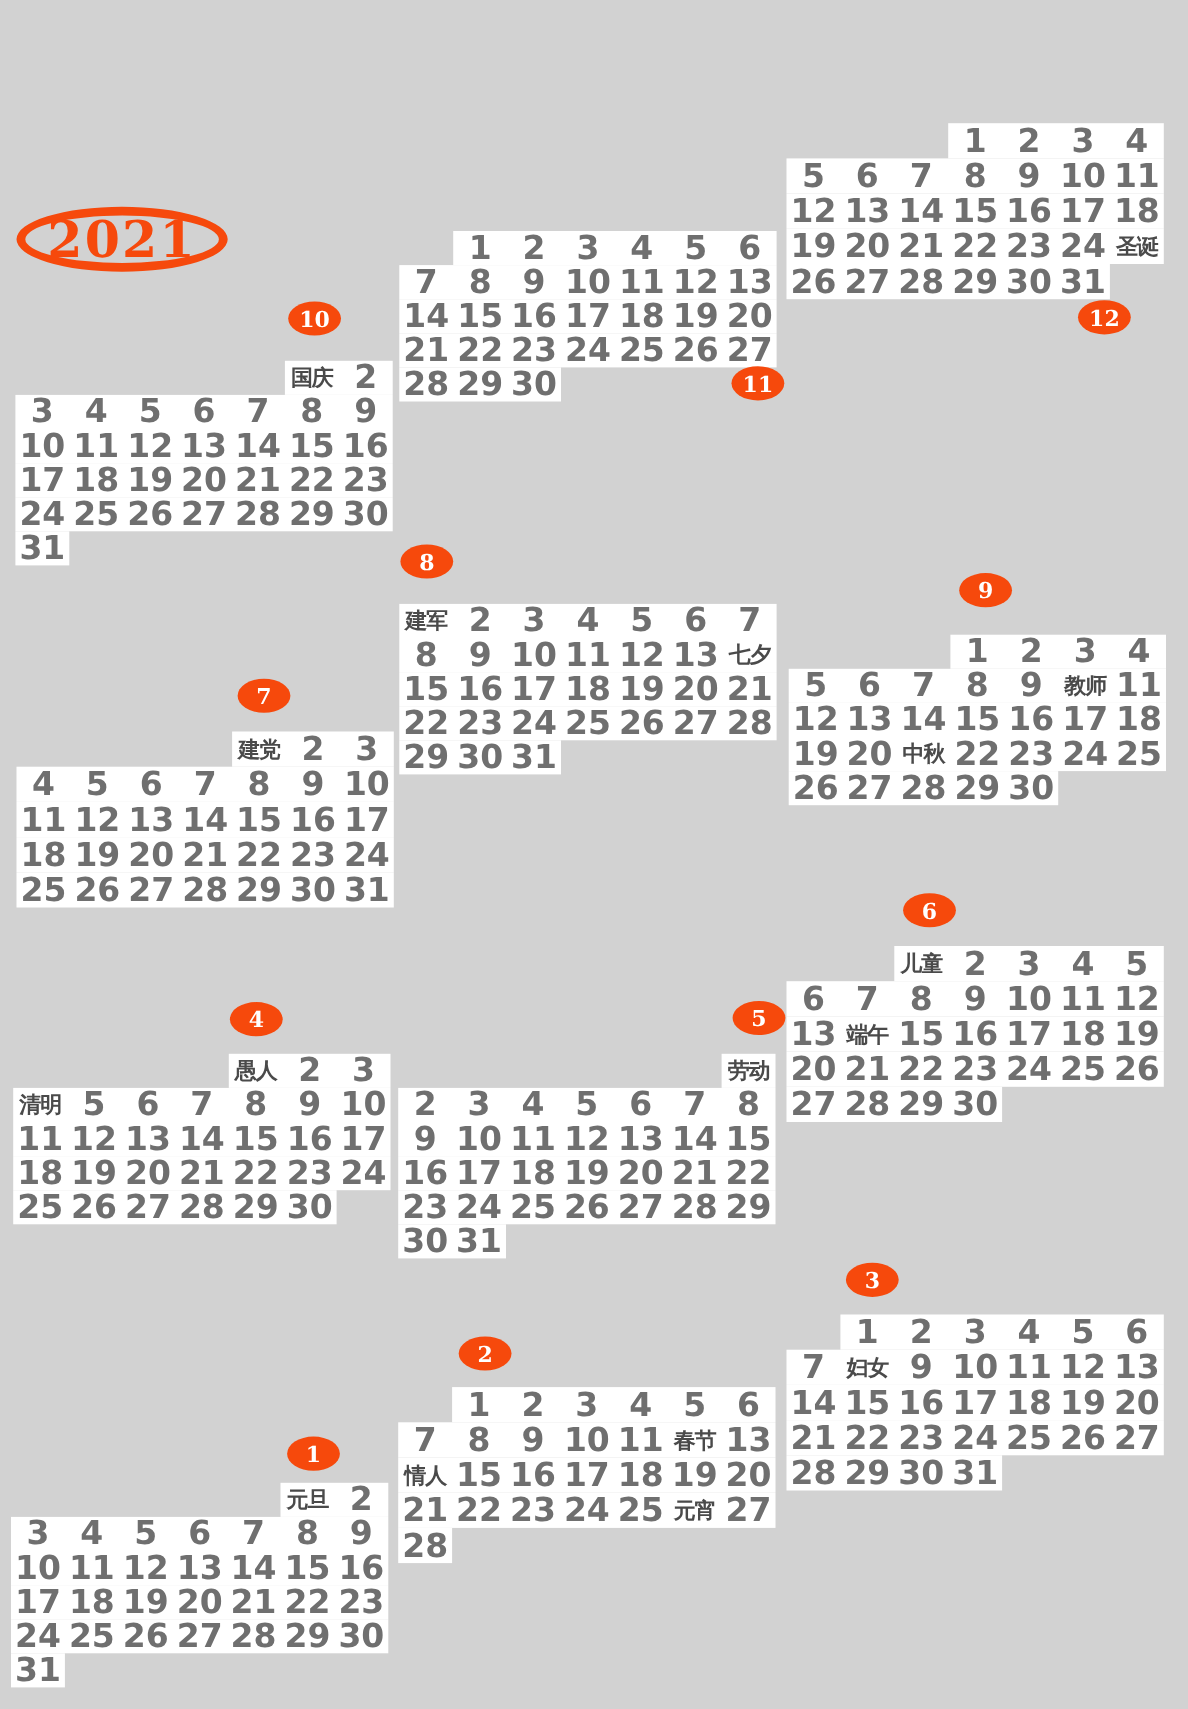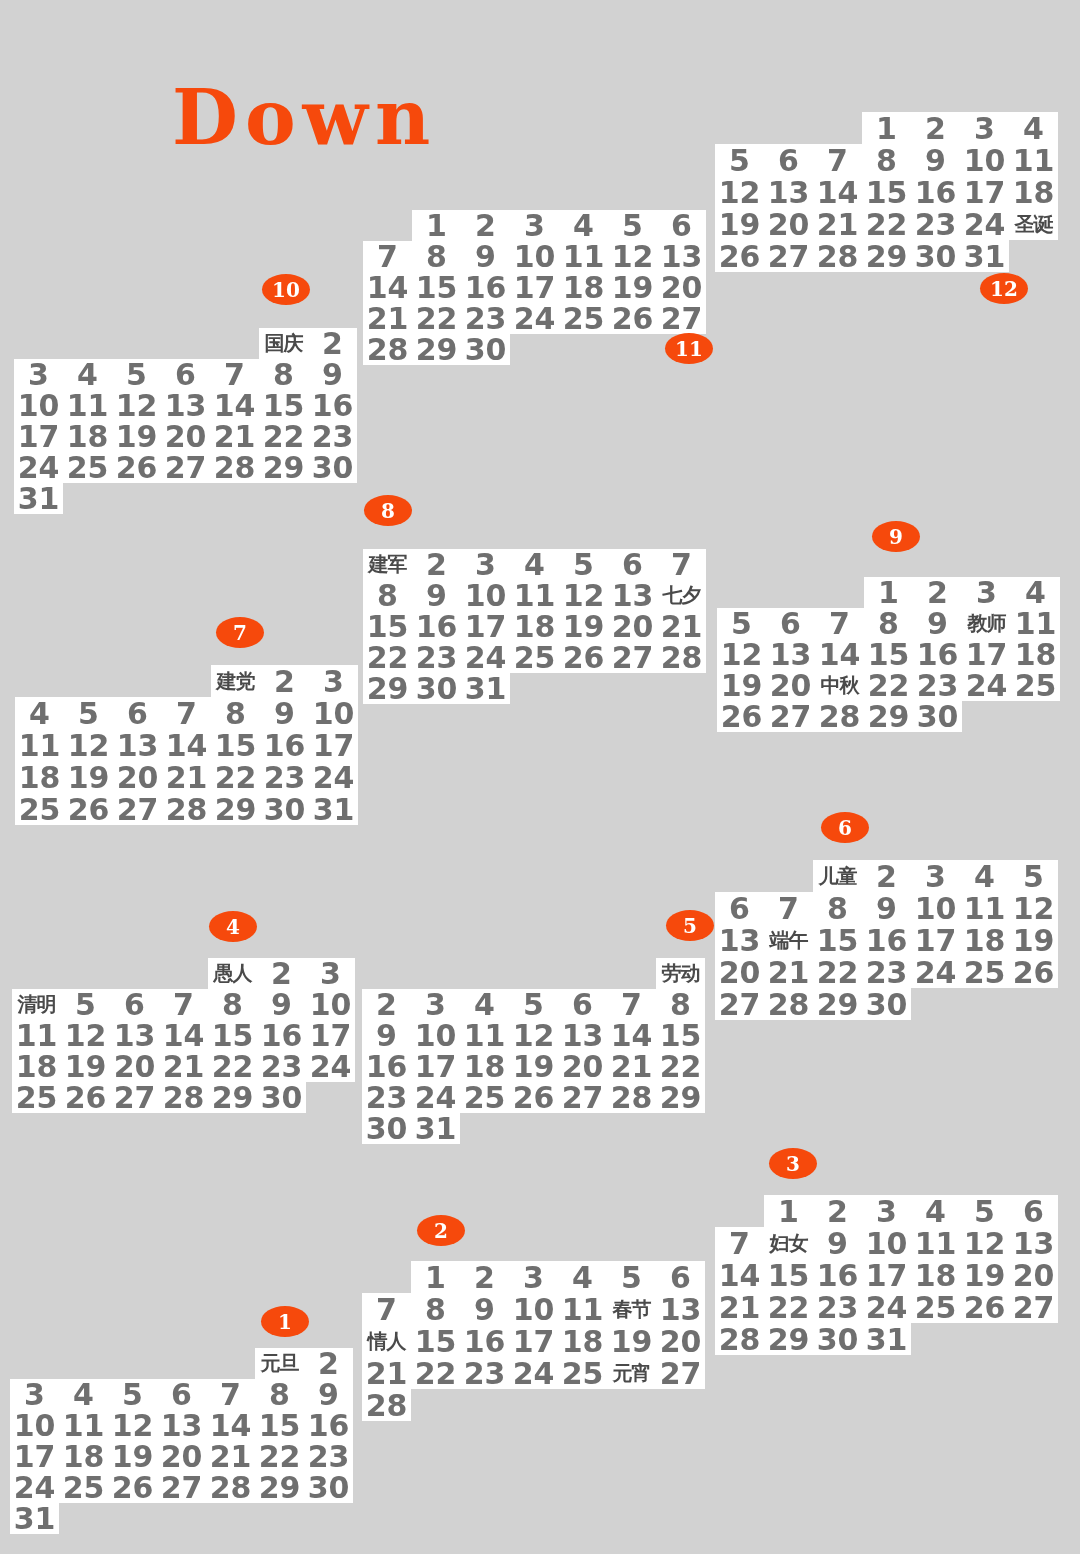--- a/index.html
+++ b/index.html
@@ -44,22 +44,24 @@
     display:flex; align-items:center; justify-content:center;
     color:#ffffff;
     font-family:"DejaVu Serif", serif;
     font-weight:bold; font-size:20px;
   }
 </style>
 </head>
 <body>
 
 <div class="canvas" style="background: rgb(210, 210, 210);">
-  <div class="title" id="title-down" style="left: 172px; top: 80px; font-size: 76px; letter-spacing: 7px; color: rgb(246, 73, 12);">Down</div>
 
+  <div class="year-badge" id="year-badge" style="left: 15px; top: 188px; width: 192px; height: 59px; border: 8px solid rgb(246, 73, 12); font-size: 46px; letter-spacing: 2px; color: rgb(246, 73, 12);">
+    <span>2021</span>
+  </div>
 
   <div id="months-layer">
       <div class="month-row" style="left: 255px; top: 1348px; height: 31px; background: rgb(255, 255, 255);">
         <span class="cell holiday" style="color: rgb(74, 74, 74);">元旦</span>
         <span class="cell" style="color: rgb(111, 111, 111);">2</span>
       </div>
       <div class="month-row" style="left: 10px; top: 1379px; height: 31px; background: rgb(255, 255, 255);">
         <span class="cell" style="color: rgb(111, 111, 111);">3</span>
         <span class="cell" style="color: rgb(111, 111, 111);">4</span>
         <span class="cell" style="color: rgb(111, 111, 111);">5</span>

